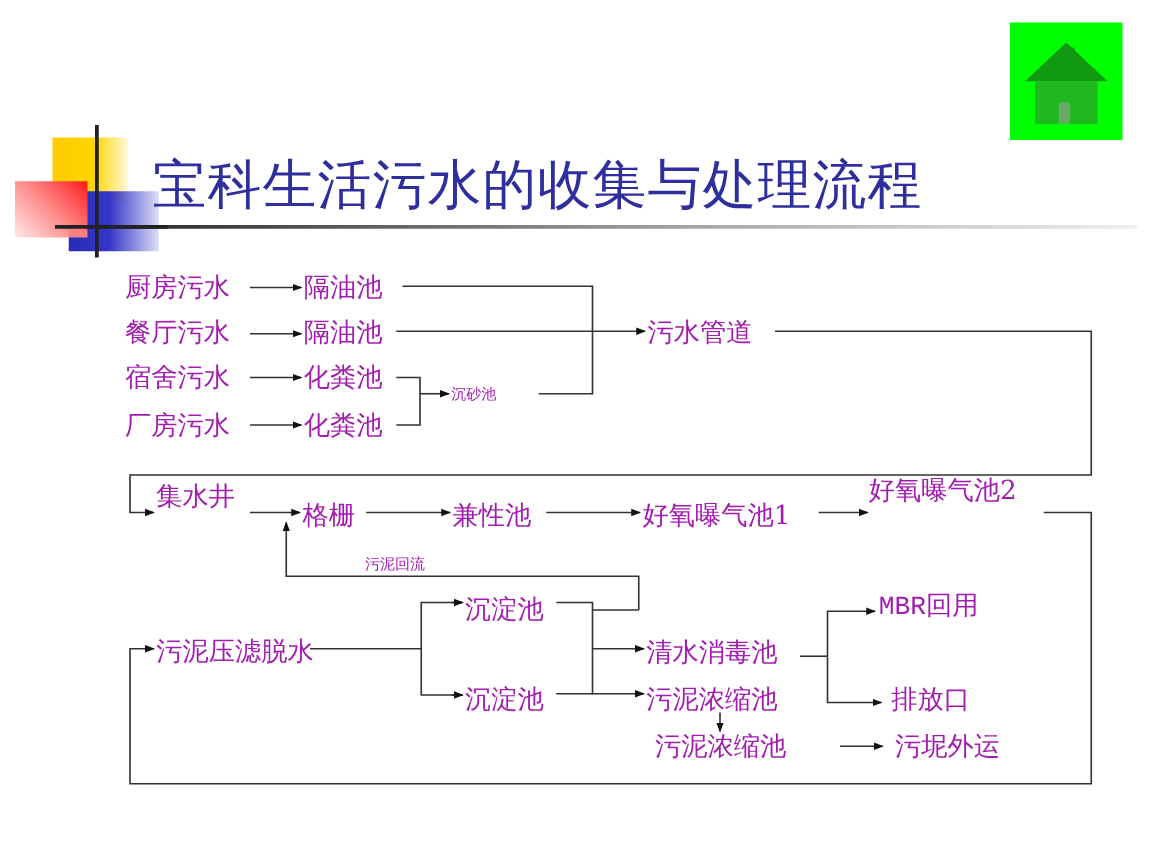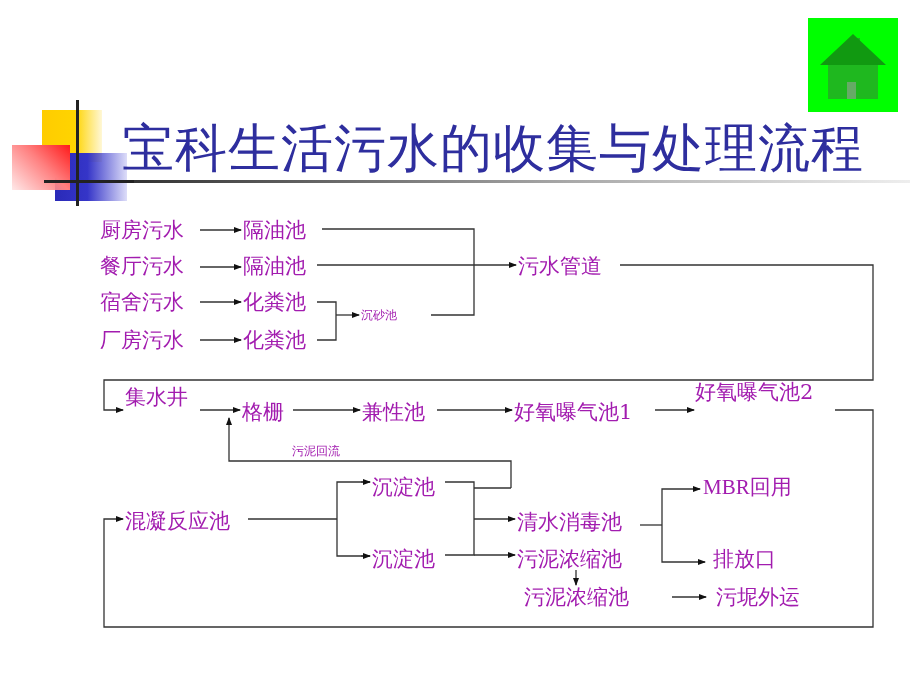--- a/index.html
+++ b/index.html
@@ -9,26 +9,26 @@
   .deco-yellow { left: 42px; top: 110px; width: 60px; height: 52px;
                  background: linear-gradient(90deg, #ffcc00 0%, #ffd400 55%, rgba(255,230,120,0.3) 100%); }
   .deco-blue { left: 55px; top: 153px; width: 72px; height: 48px;
                background: linear-gradient(90deg, #2a2ab8 0%, #3535c8 45%, rgba(120,120,230,0.25) 100%); }
   .deco-red { left: 12px; top: 145px; width: 58px; height: 45px;
               background: linear-gradient(225deg, #ff1a1a 0%, #ff8080 45%, rgba(255,210,210,0.5) 100%); }
   .deco-vline { left: 76px; top: 100px; width: 3px; height: 106px; background: #222; }
   .deco-hline { left: 44px; top: 180px; width: 90px; height: 3px; background: #222; }
   .title-underline { left: 70px; top: 180px; width: 840px; height: 3px;
                      background: linear-gradient(90deg, #222 0%, #666 30%, #aaa 60%, #eee 100%); }
-  .title { left: 122px; top: 118px; font-size: 52px; color: #2e2e9e; letter-spacing: 1px;
+  .title { left: 122px; top: 118px; font-size: 43px; color: #2e2e9e; letter-spacing: 1px;
            font-family: "DejaVu Sans", "Liberation Sans", sans-serif; line-height: 60px; white-space: nowrap; }
   .home-btn { left: 808px; top: 18px; width: 90px; height: 94px; background: #00ff00; cursor: pointer; }
   .node { position: absolute; font-size: 21px; color: #a21caf; line-height: 26px; white-space: nowrap; transform: translateY(-50%); }
   .node.small { font-size: 12px; }
-  .node.sans { font-family: Liberation Serif, serif; }
+  .node.sans { font-family: Liberation Mono, monospace; }
   svg.flow { position: absolute; left: 0; top: 0; }
 </style>
 </head>
 <body>
 
 <div class="abs deco-yellow"></div>
 <div class="abs deco-blue"></div>
 <div class="abs deco-red"></div>
 <div class="abs title-underline"></div>
 <div class="abs deco-vline"></div>
@@ -110,21 +110,21 @@
 <div class="node" style="left:518px;top:266px">污水管道</div>
 
 <div class="node" style="left:125px;top:397px">集水井</div>
 <div class="node" style="left:242px;top:412px">格栅</div>
 <div class="node" style="left:362px;top:412px">兼性池</div>
 <div class="node" style="left:514px;top:412px">好氧曝气池1</div>
 <div class="node" style="left:695px;top:392px">好氧曝气池2</div>
 
 <div class="node small" style="left:292px;top:451px">污泥回流</div>
 
-<div class="node" style="left:125px;top:521px">混凝反应池</div>
+<div class="node" style="left:125px;top:521px">污泥压滤脱水</div>
 <div class="node" style="left:372px;top:487px">沉淀池</div>
 <div class="node" style="left:372px;top:559px">沉淀池</div>
 
 <div class="node" style="left:517px;top:522px">清水消毒池</div>
 <div class="node" style="left:517px;top:559px">污泥浓缩池</div>
 <div class="node" style="left:524px;top:597px">污泥浓缩池</div>
 
 <div class="node sans" style="left:703px;top:487px">MBR回用</div>
 <div class="node" style="left:713px;top:559px">排放口</div>
 <div class="node" style="left:716px;top:597px">污坭外运</div>

